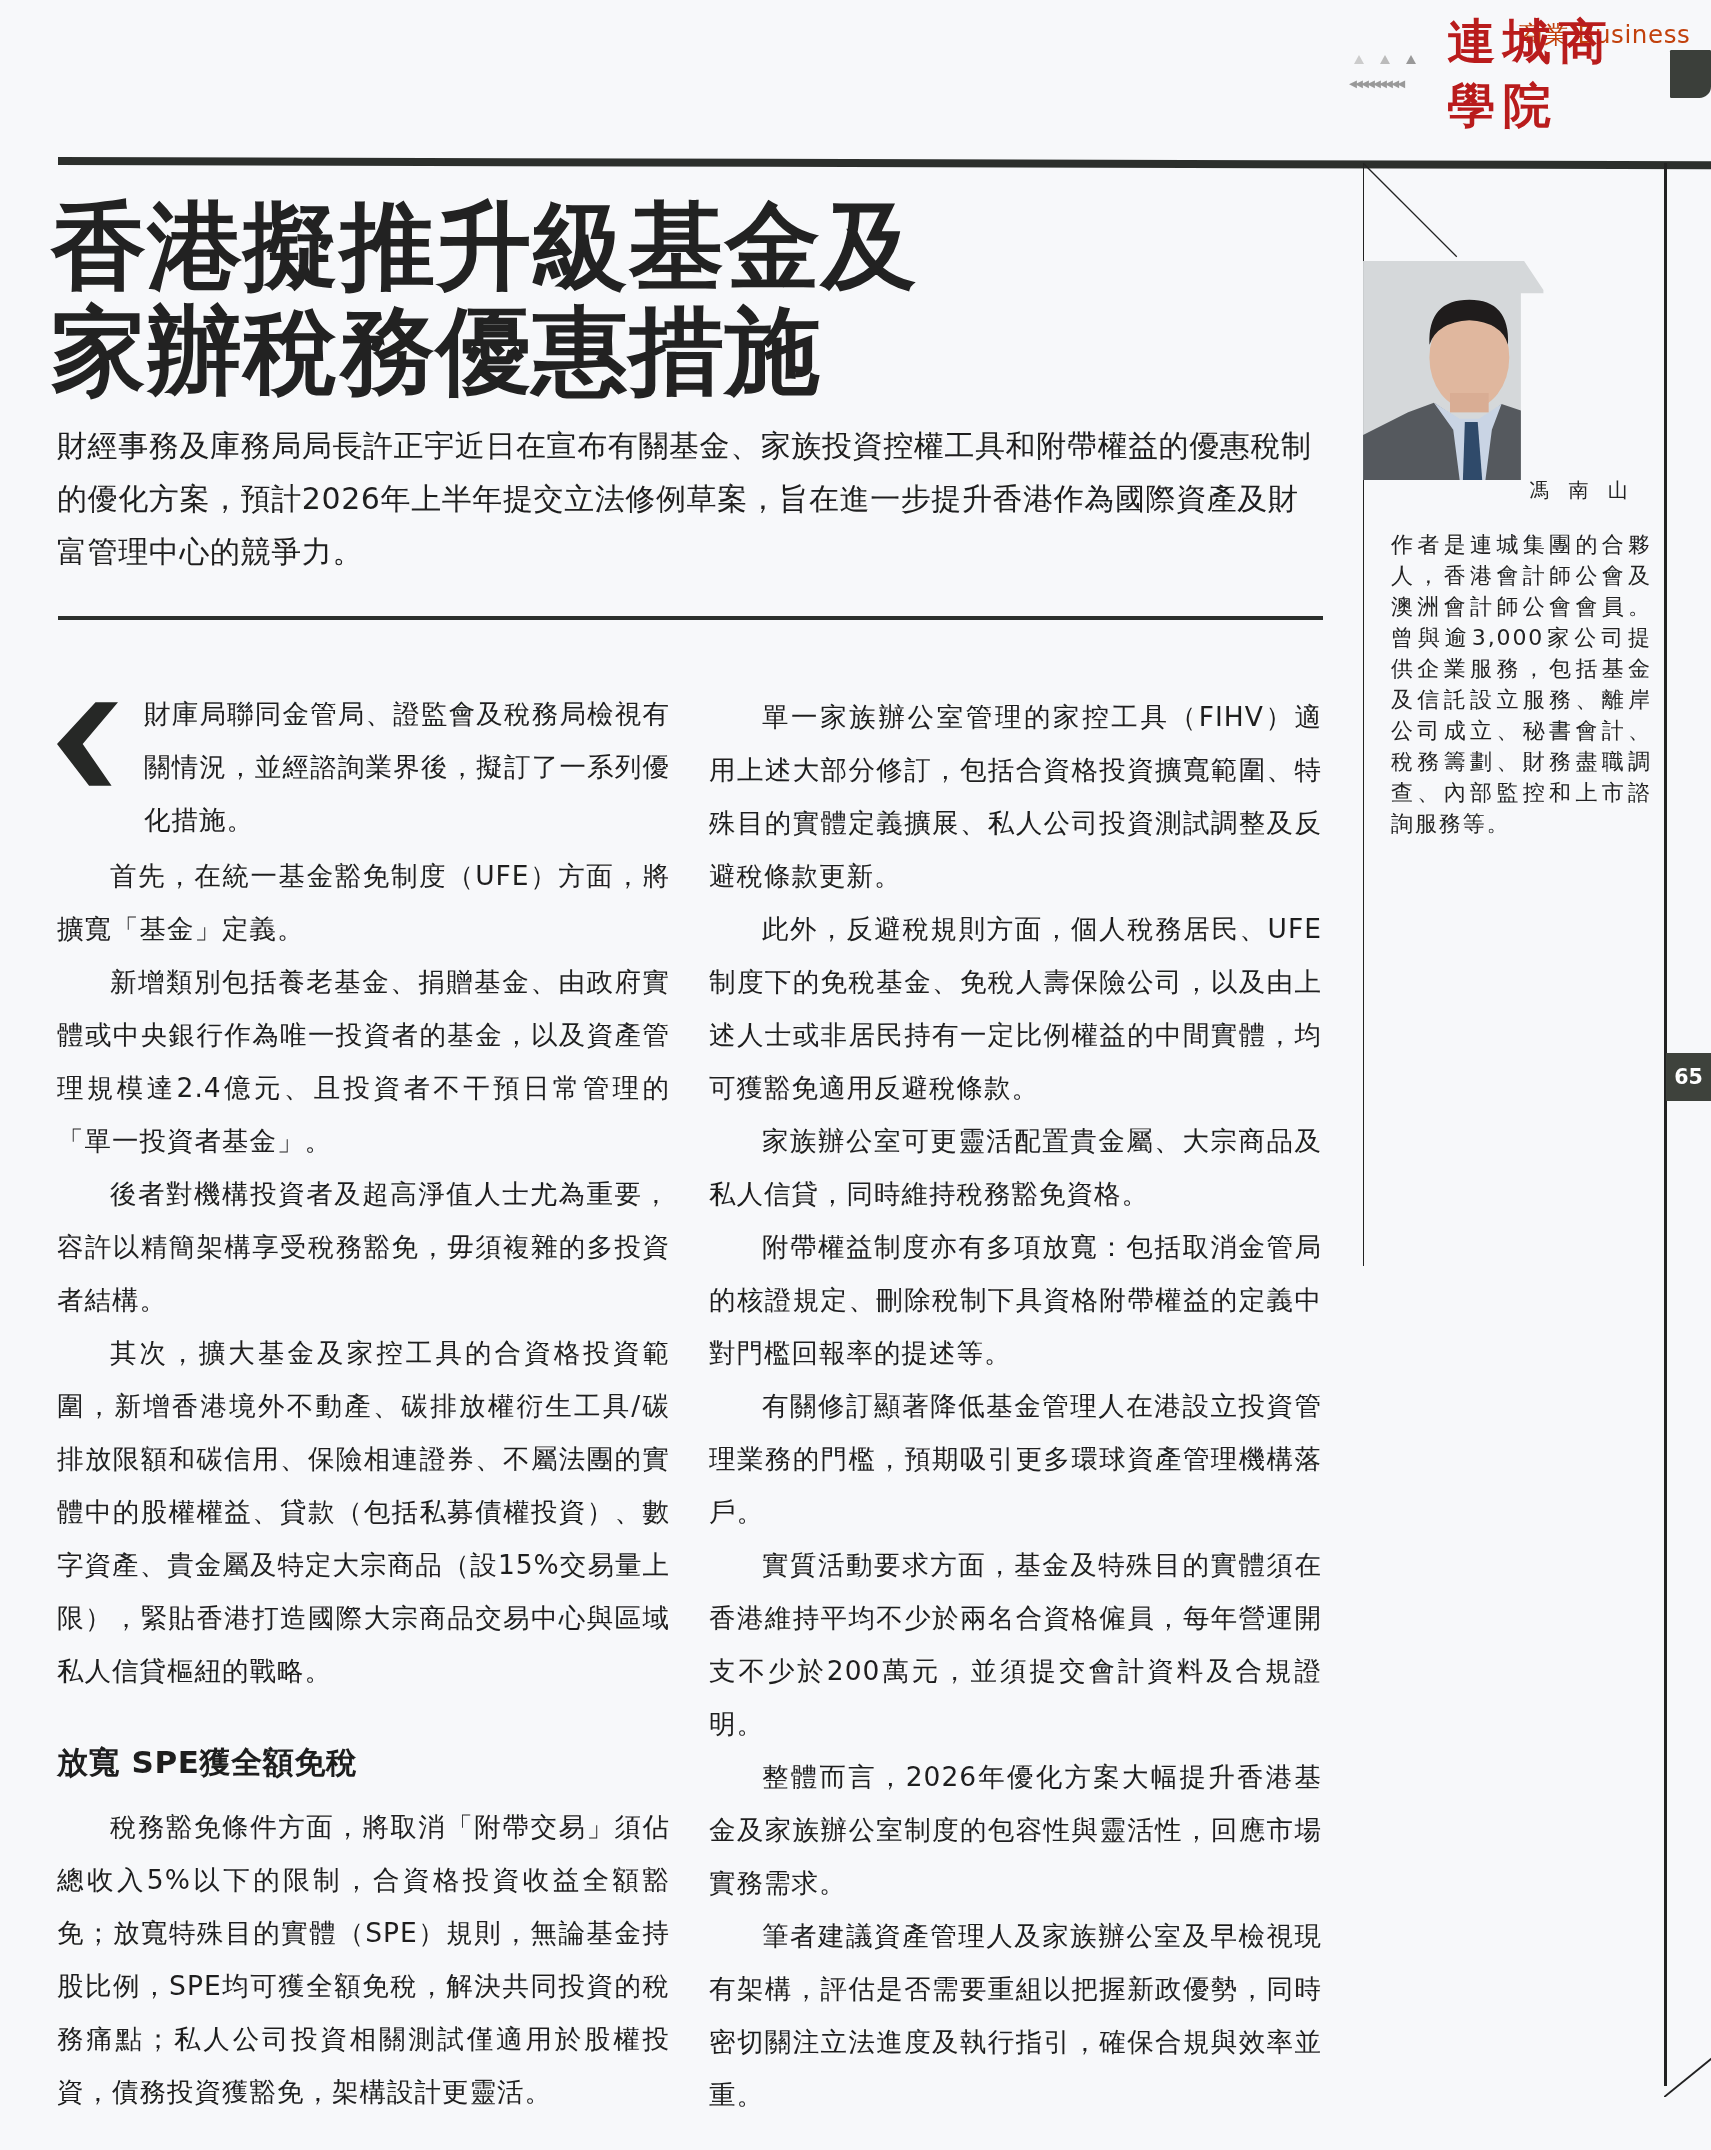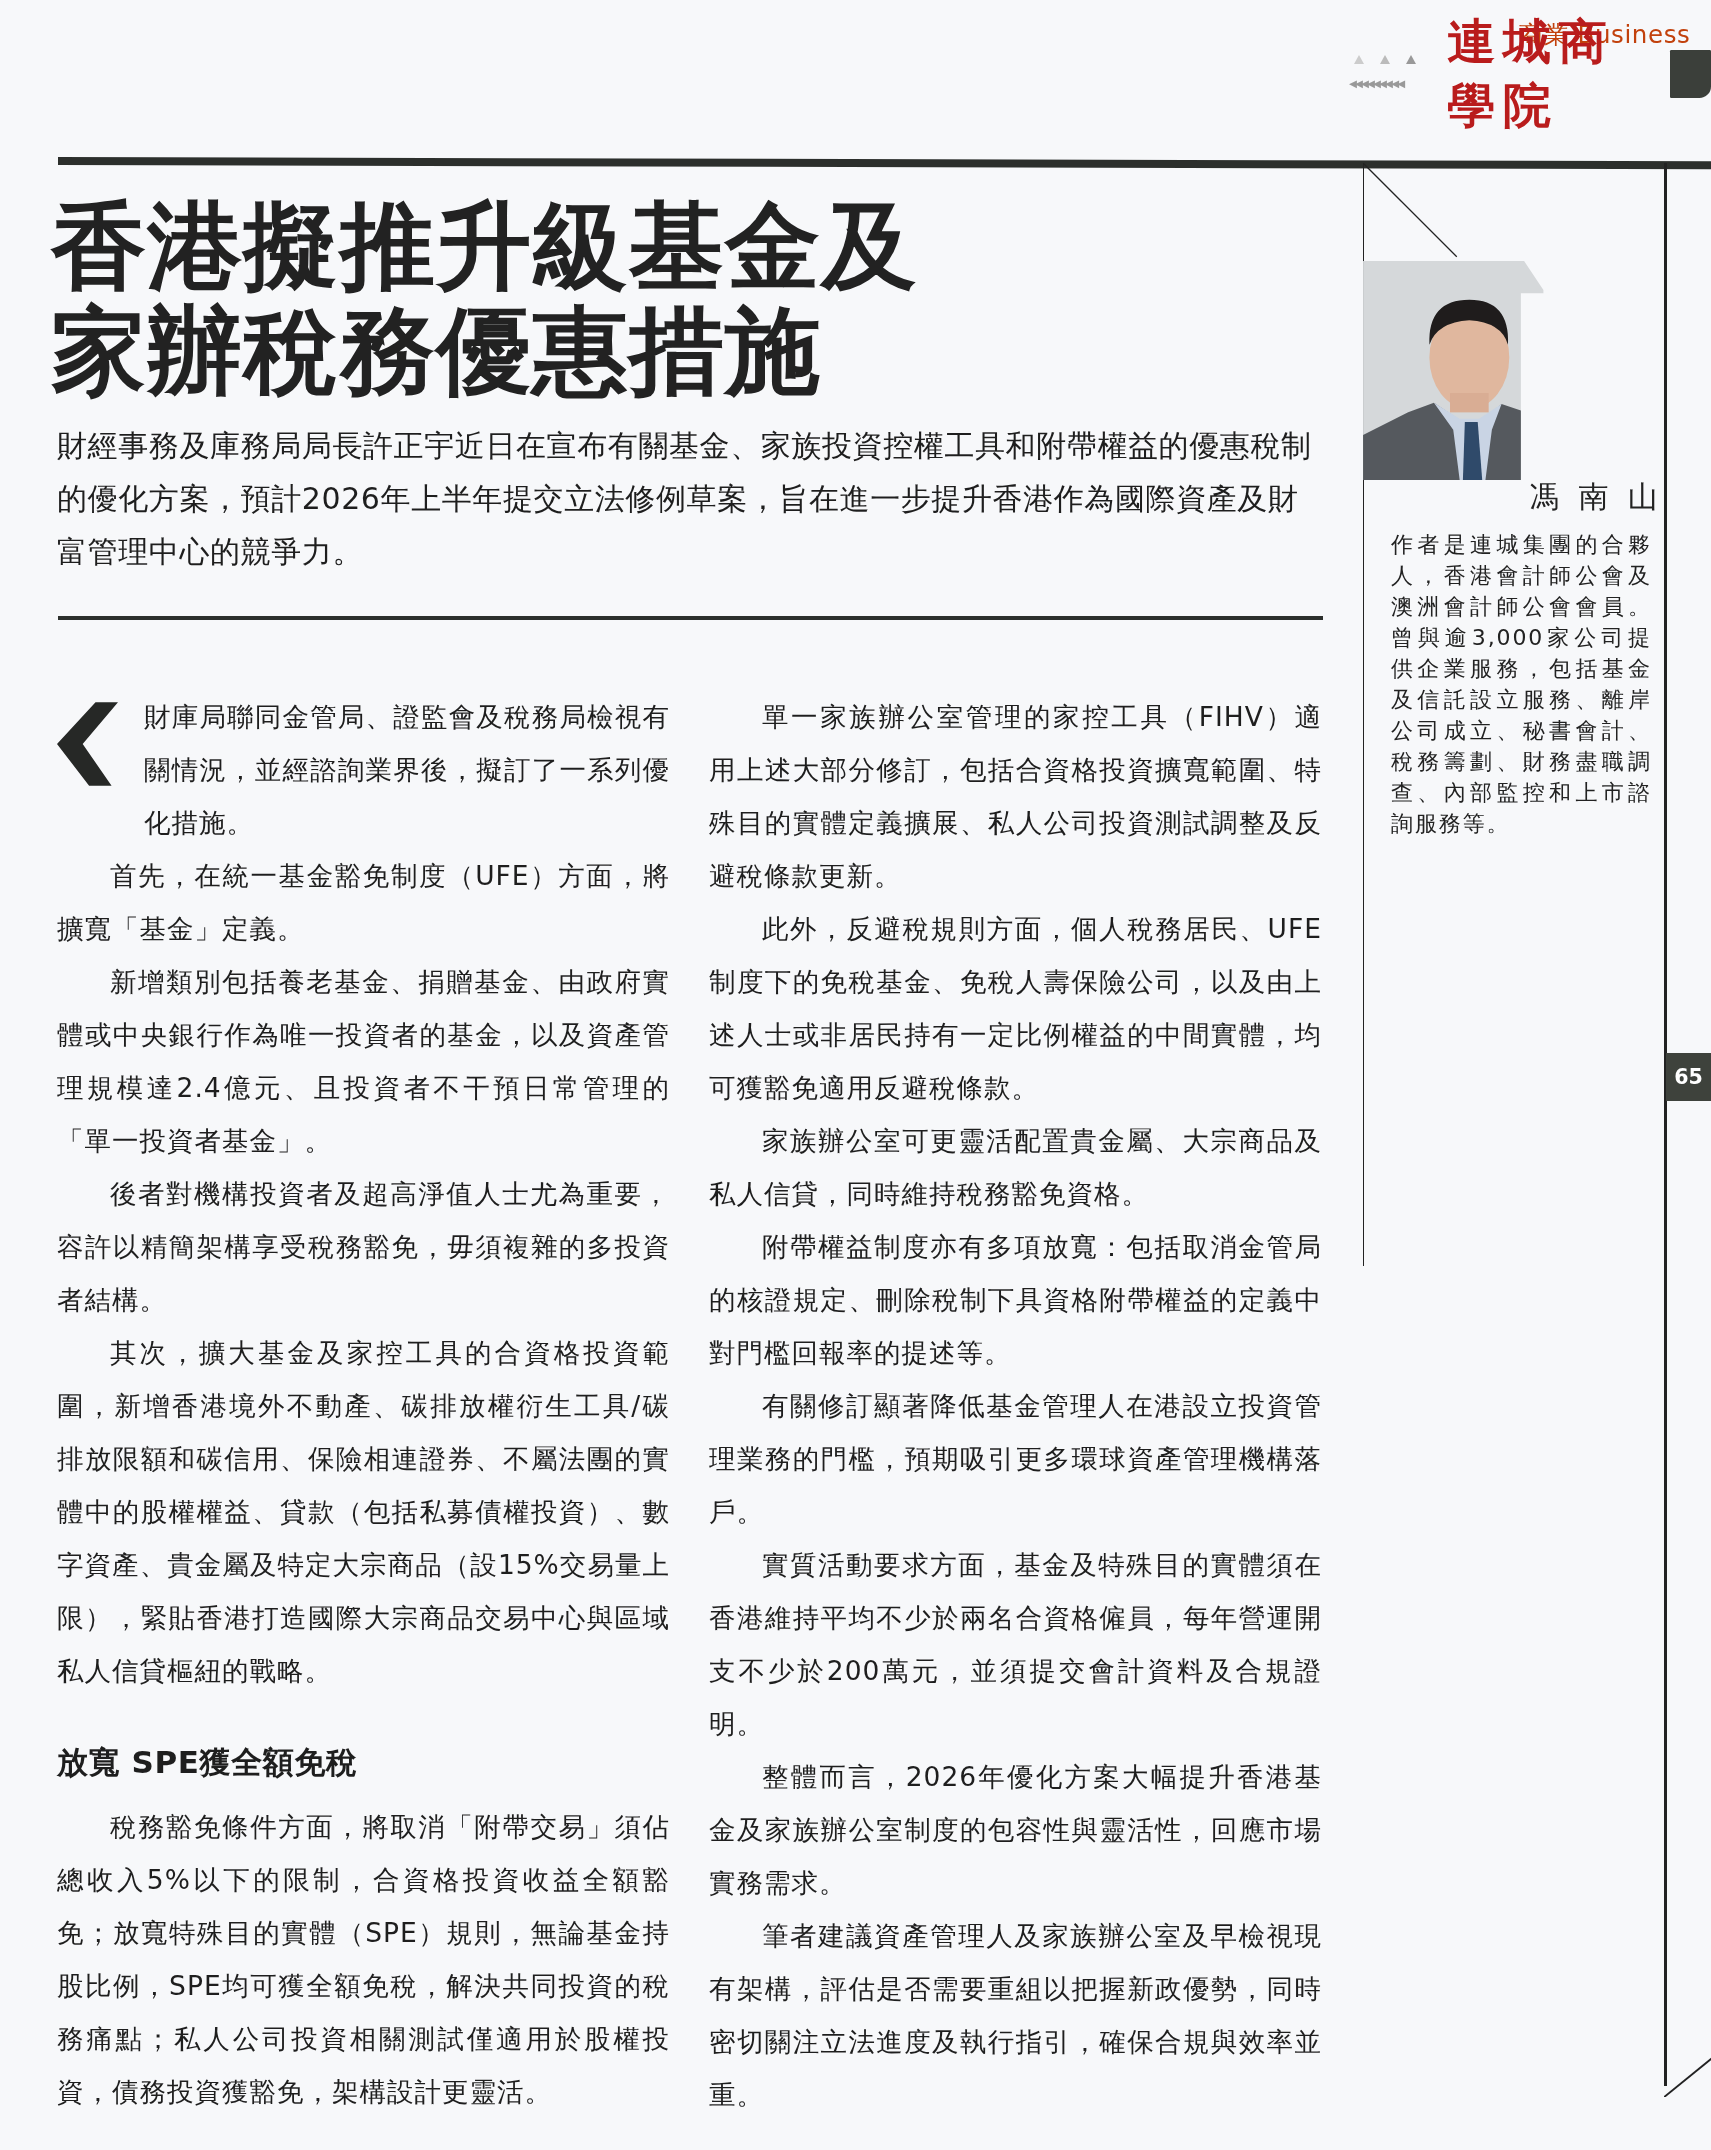--- a/index.html
+++ b/index.html
@@ -31,29 +31,29 @@
 
   .mid-rule { left: 58px; top: 616px; width: 1265px; height: 3.9px; background: #2c2f2c; }
 
   
   .col { top: 690px; width: 613px; font-size: 26.5px; line-height: 53px; letter-spacing: 1px; }
   .col-left { left: 57px; }
   .col-right { left: 709px; }
   .col p { margin: 0; text-indent: 2em; text-align: justify; }
   .col p.noindent { text-indent: 0; }
   .col h3 { margin: 39px 0 12px 0; font-size: 31px; font-weight: bold; line-height: 52px; letter-spacing: 0.6px; }
-  .dropcap-wrap { position: relative; padding-left: 87px; text-indent: 0 !important; }
+  .dropcap-wrap { position: relative; padding-left: 87px; text-indent: 0 !important; font-family: Liberation Mono, monospace; }
   .chevron { position: absolute; left: 0; top: 11.6px; width: 61px; height: 84px; }
 
   
   .sidebar-frame { left: 1363px; top: 163px; width: 300px; height: 1103px; border-left: 1.9px solid #222; }
   .sidebar-right-line { left: 1664px; top: 163px; width: 2.6px; height: 1923px; background: #222; }
   .diag { left: 1363px; top: 163px; width: 97px; height: 97px; }
   .photo { left: 1363px; top: 261px; width: 232px; height: 219px; }
-  .author-name { left: 1529px; top: 477px; font-size: 30px; letter-spacing: 19.4px; color: #222; }
+  .author-name { left: 1529px; top: 477px; font-size: 20px; letter-spacing: 19.4px; color: #222; }
   .bio { left: 1391px; top: 529px; width: 261px; font-size: 22px; line-height: 31px; letter-spacing: 1.9px; text-align: justify; color: #222; }
 
   .page-tab { left: 1666px; top: 1053px; width: 45px; height: 48px; background: #3e423c; color: #fff; font-size: 20.6px; font-weight: bold; display: flex; align-items: center; justify-content: center; }
   .bottom-diag { left: 1664px; top: 2039px; width: 48px; height: 58px; }
 </style>
 </head>
 <body>
 
 <div class="abs section-label">商業 Business</div>
 <div class="abs brand">

